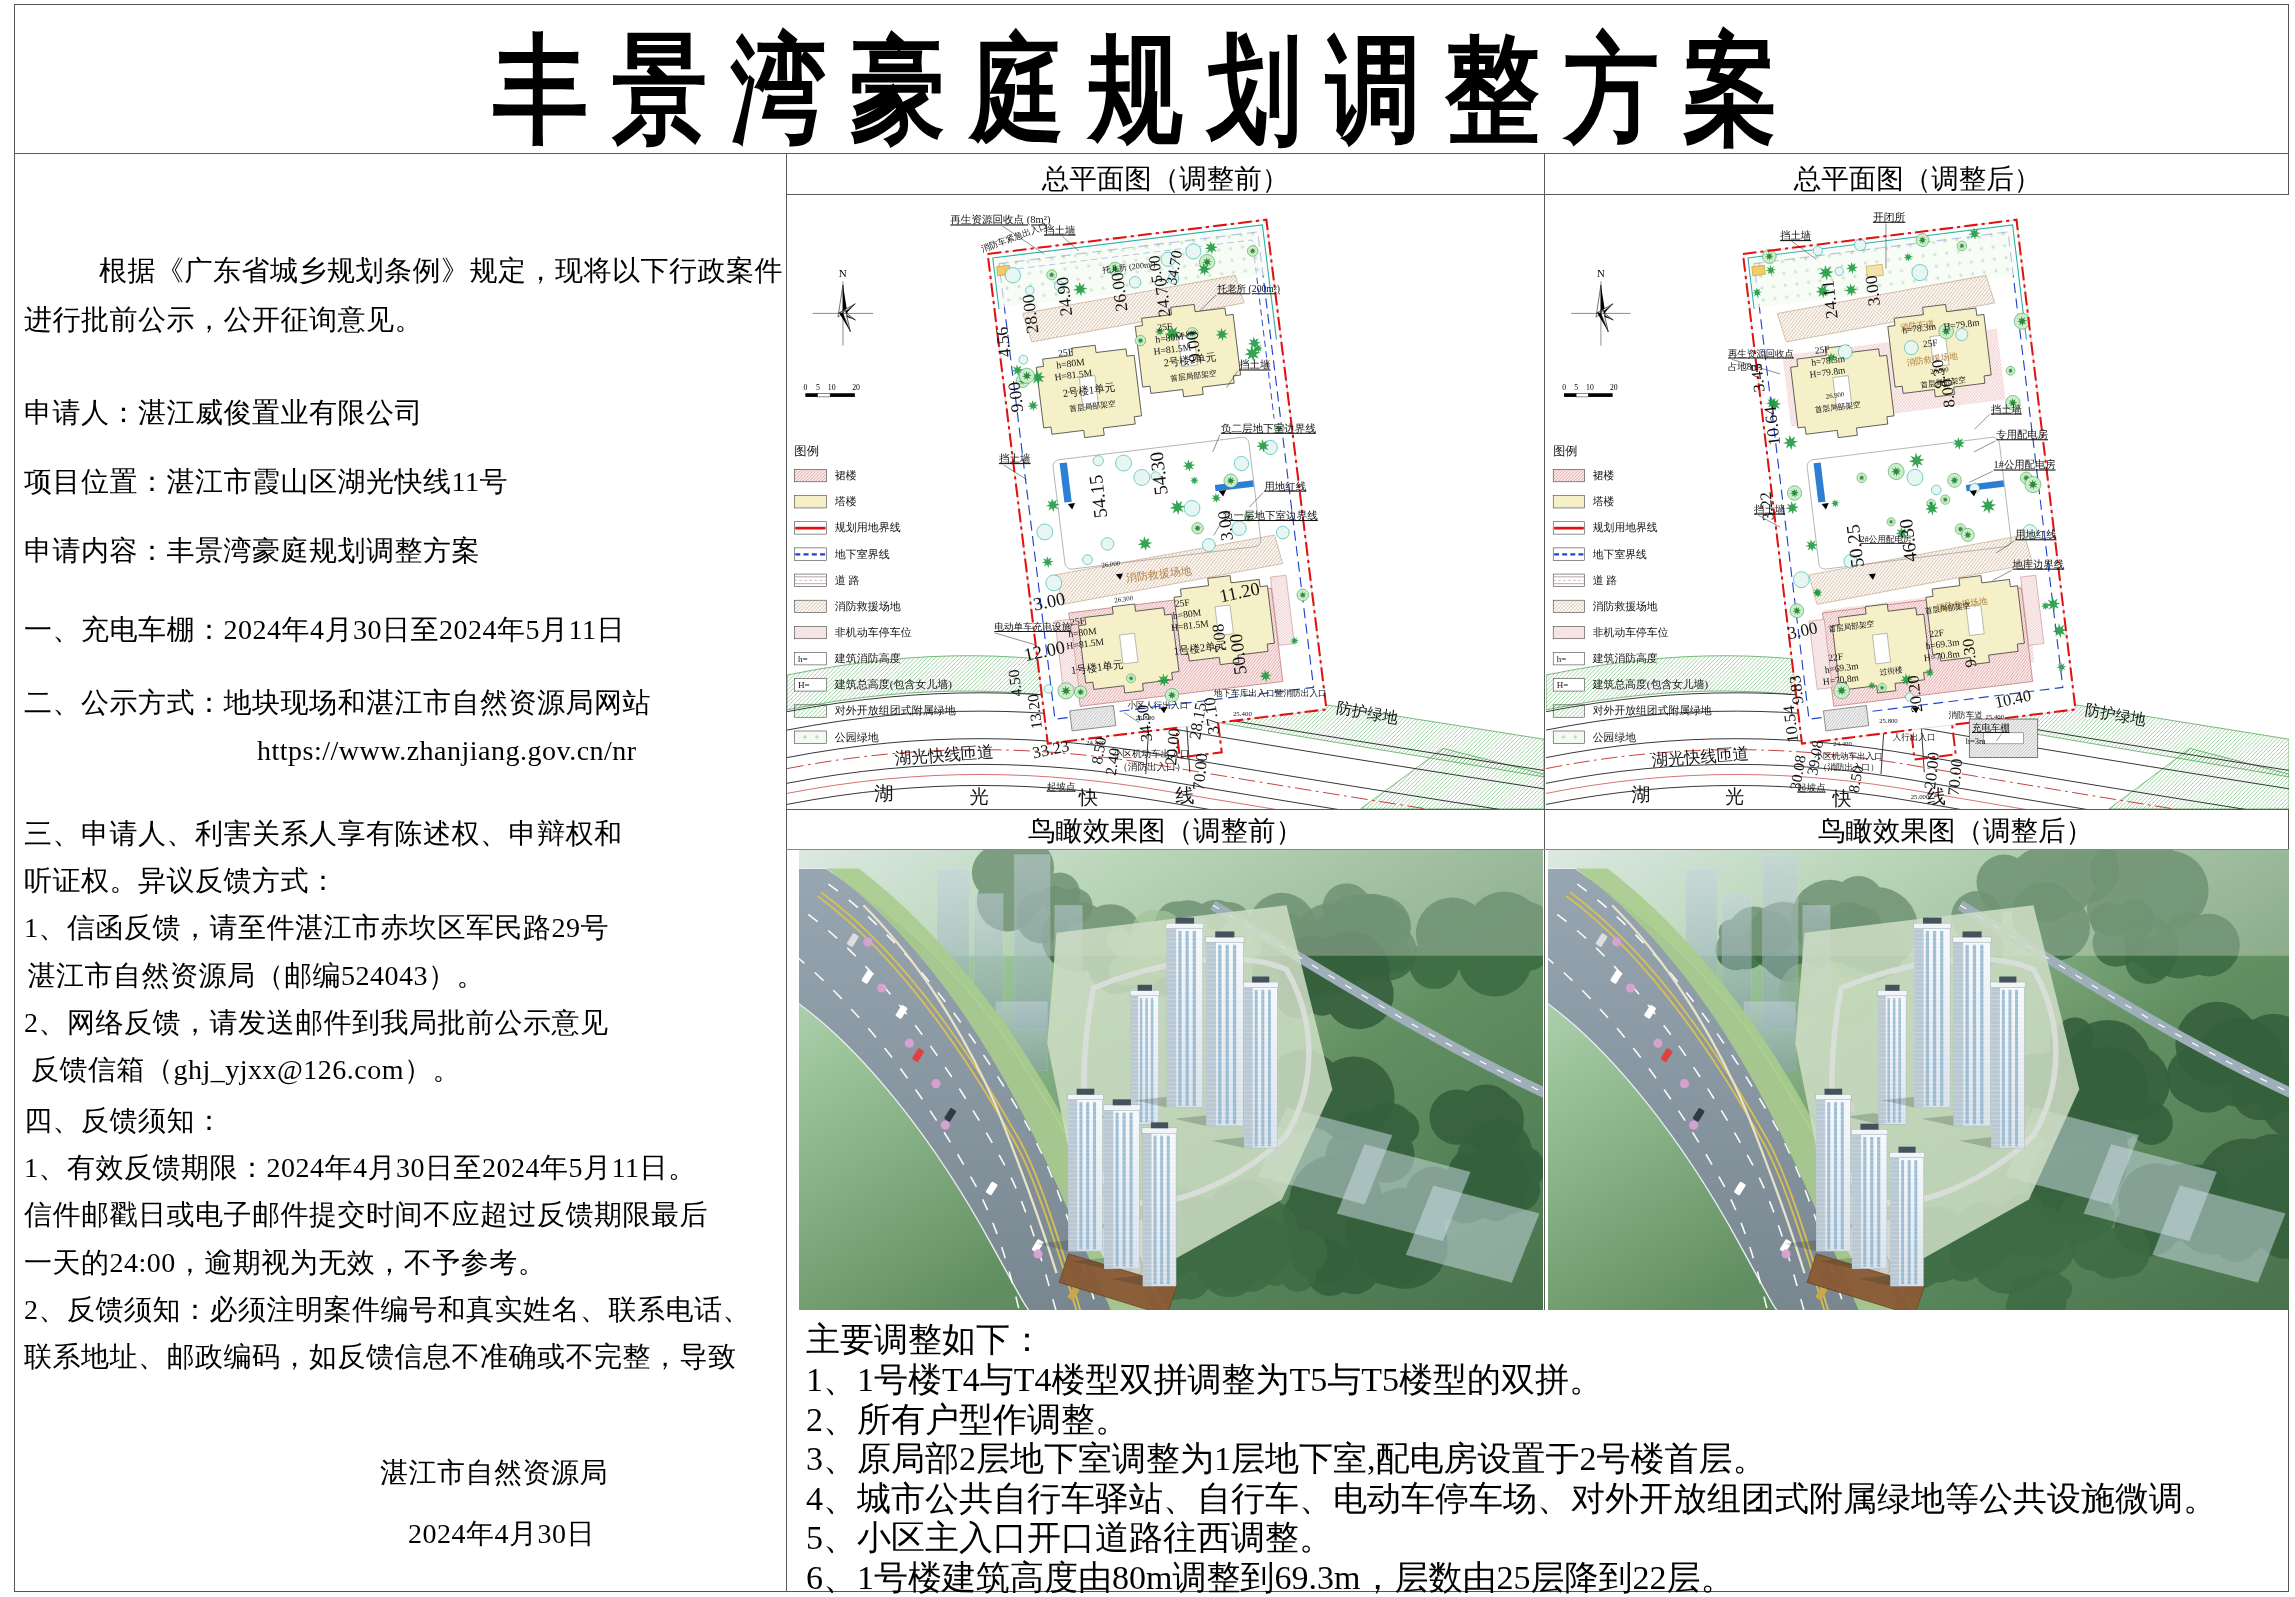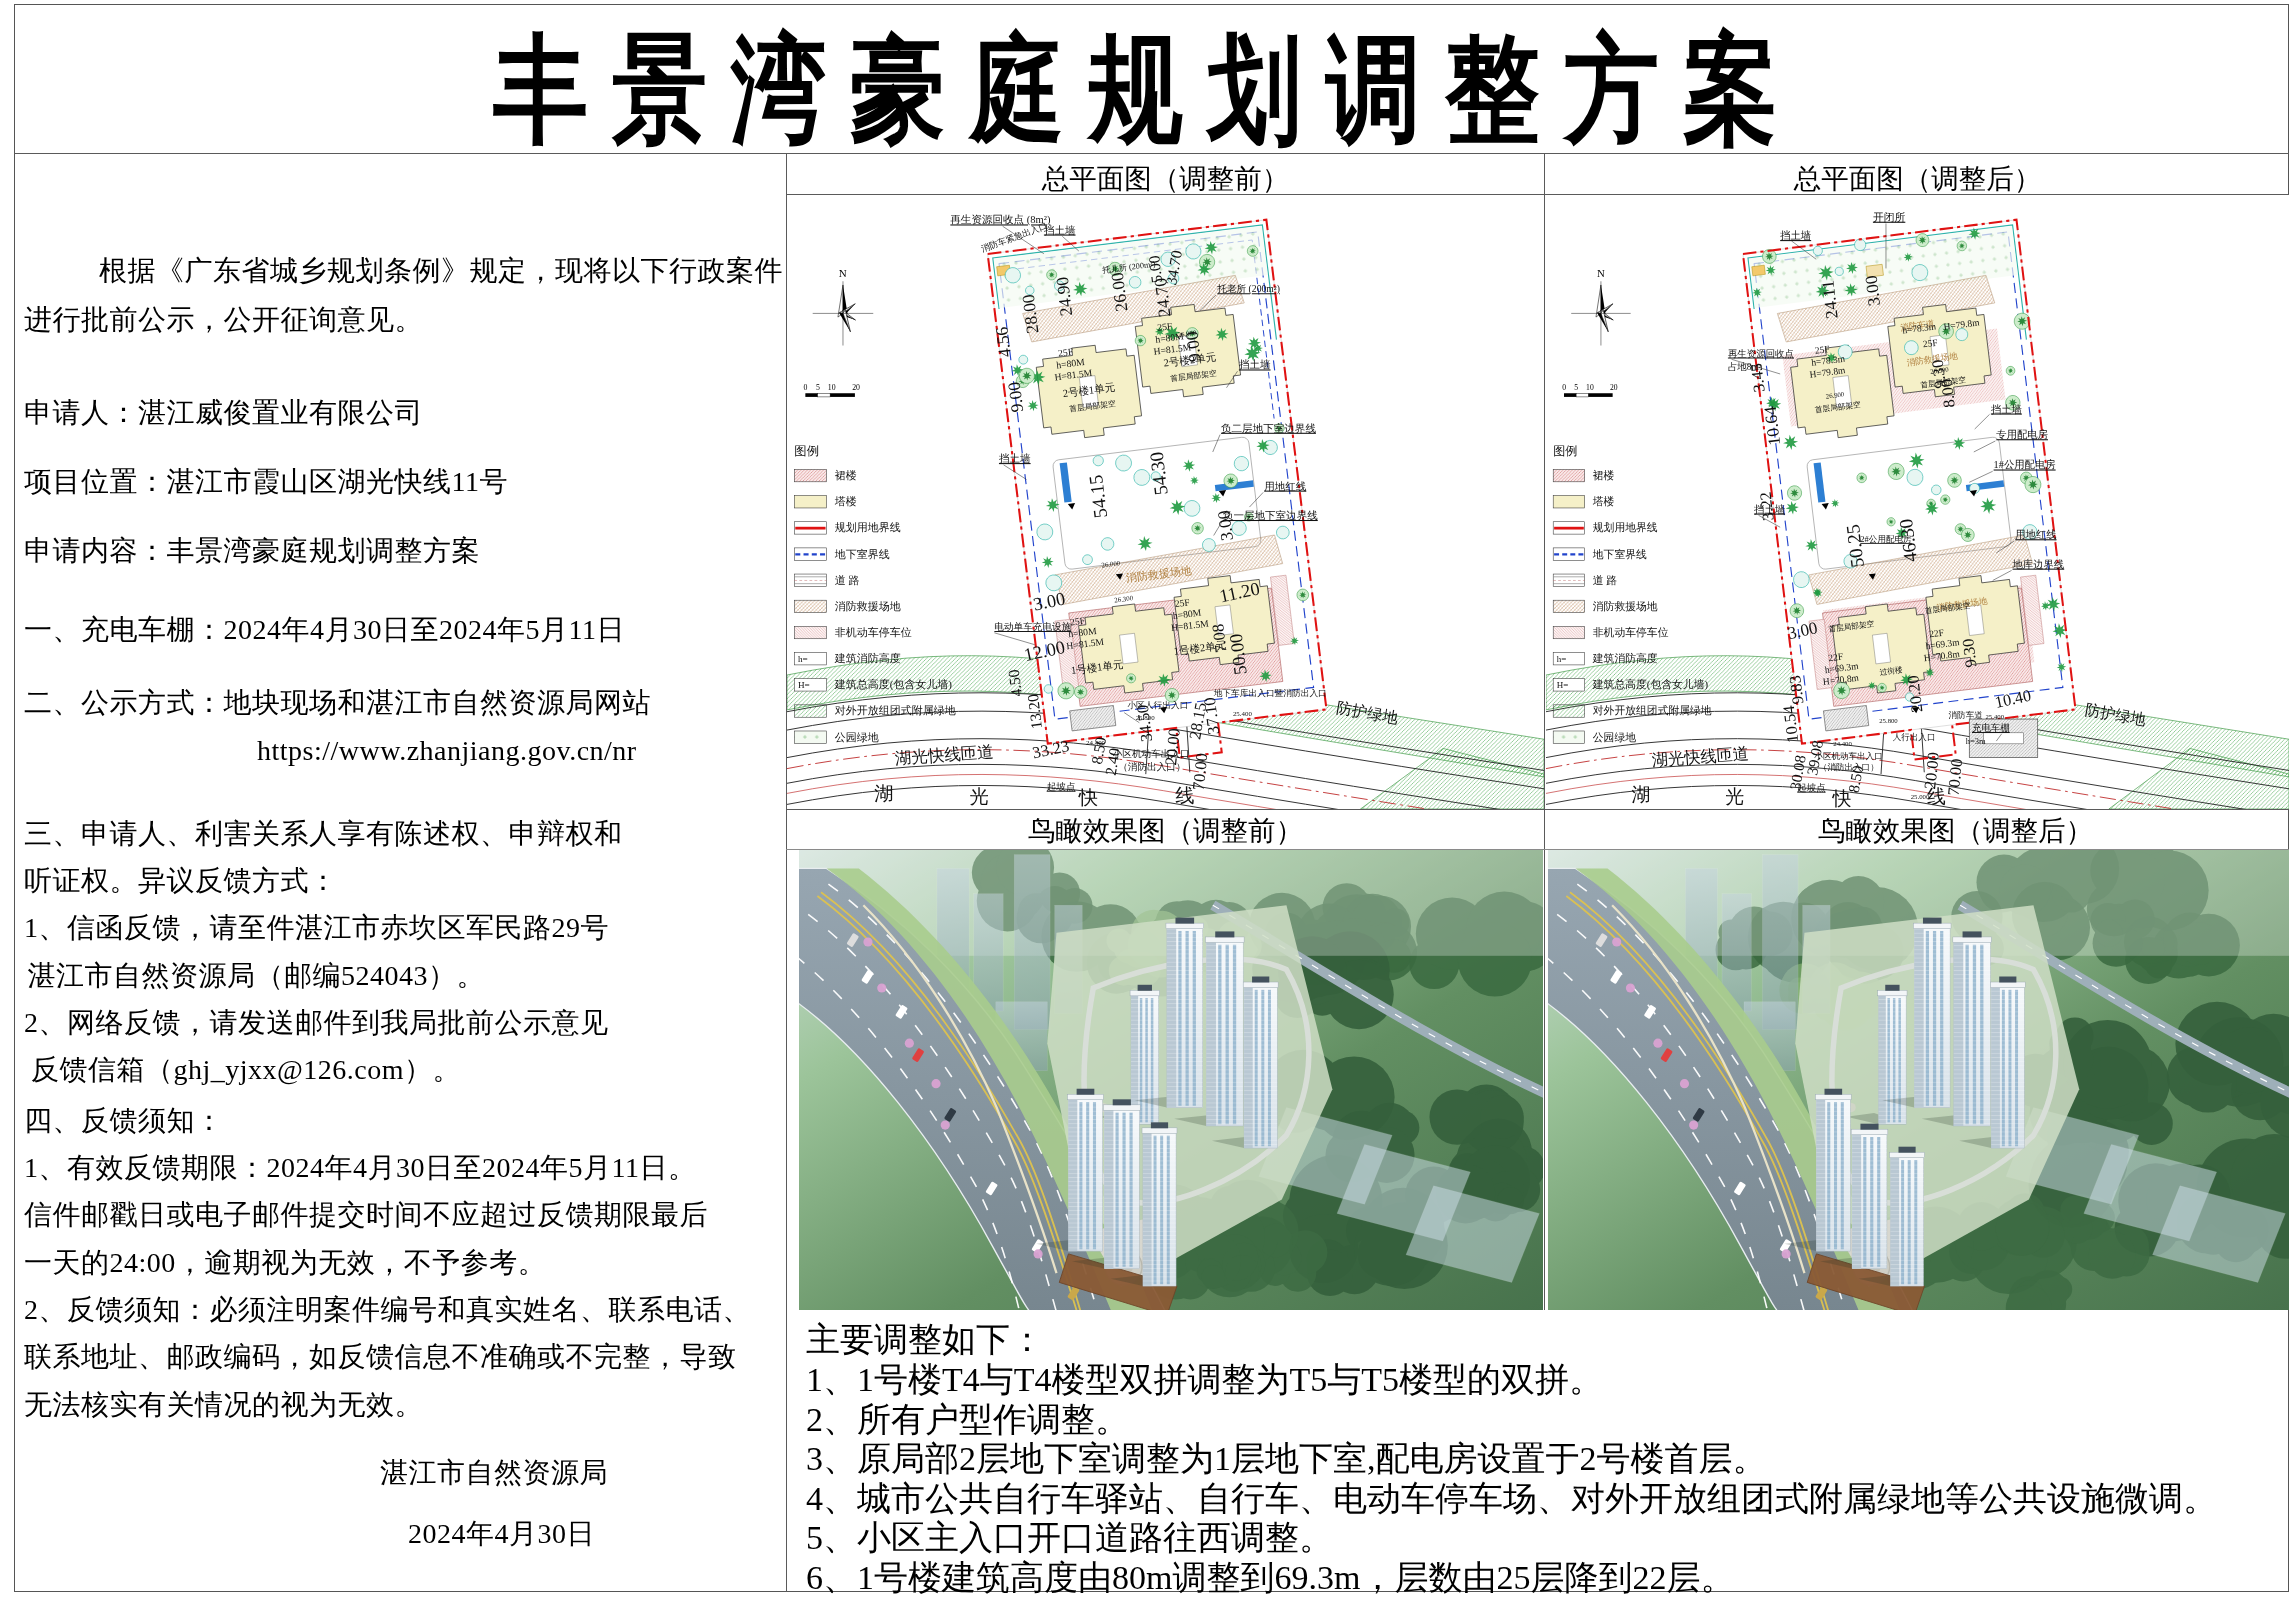--- a/index.html
+++ b/index.html
@@ -65,21 +65,20 @@
       <div class="nline" style="left: 24px; top: 909px;">1、信函反馈，请至件湛江市赤坎区军民路29号</div>
       <div class="nline" style="left: 27.5px; top: 957px;">湛江市自然资源局（邮编524043）。</div>
       <div class="nline" style="left: 24px; top: 1004px;">2、网络反馈，请发送邮件到我局批前公示意见</div>
       <div class="nline" style="left: 31px; top: 1051px;">反馈信箱（ghj_yjxx@126.com）。</div>
       <div class="nline" style="left: 24px; top: 1102px;">四、反馈须知：</div>
       <div class="nline" style="left: 24px; top: 1149px;">1、有效反馈期限：2024年4月30日至2024年5月11日。</div>
       <div class="nline" style="left: 24px; top: 1196px;">信件邮戳日或电子邮件提交时间不应超过反馈期限最后</div>
       <div class="nline" style="left: 24px; top: 1244px;">一天的24:00，逾期视为无效，不予参考。</div>
       <div class="nline" style="left: 24px; top: 1291px;">2、反馈须知：必须注明案件编号和真实姓名、联系电话、</div>
       <div class="nline" style="left: 24px; top: 1338px;">联系地址、邮政编码，如反馈信息不准确或不完整，导致</div>
-      <div class="nline" style="left: 24px; top: 1386px;">无法核实有关情况的视为无效。</div>
       <div class="nline" style="left: 380px; top: 1454px;">湛江市自然资源局</div>
       <div class="nline" style="left: 408px; top: 1515px;">2024年4月30日</div>
     </div>
 
   <svg id="planA" class="plan plan-a" viewBox="0 0 1650 1338" preserveAspectRatio="none">
       <defs>
         <pattern id="gha" width="9" height="9" patternUnits="userSpaceOnUse">
           <path d="M0 9L9 0" stroke="#49a750" stroke-width="1.2" fill="none"></path>
         </pattern>
         <pattern id="pka" width="26" height="26" patternUnits="userSpaceOnUse">

